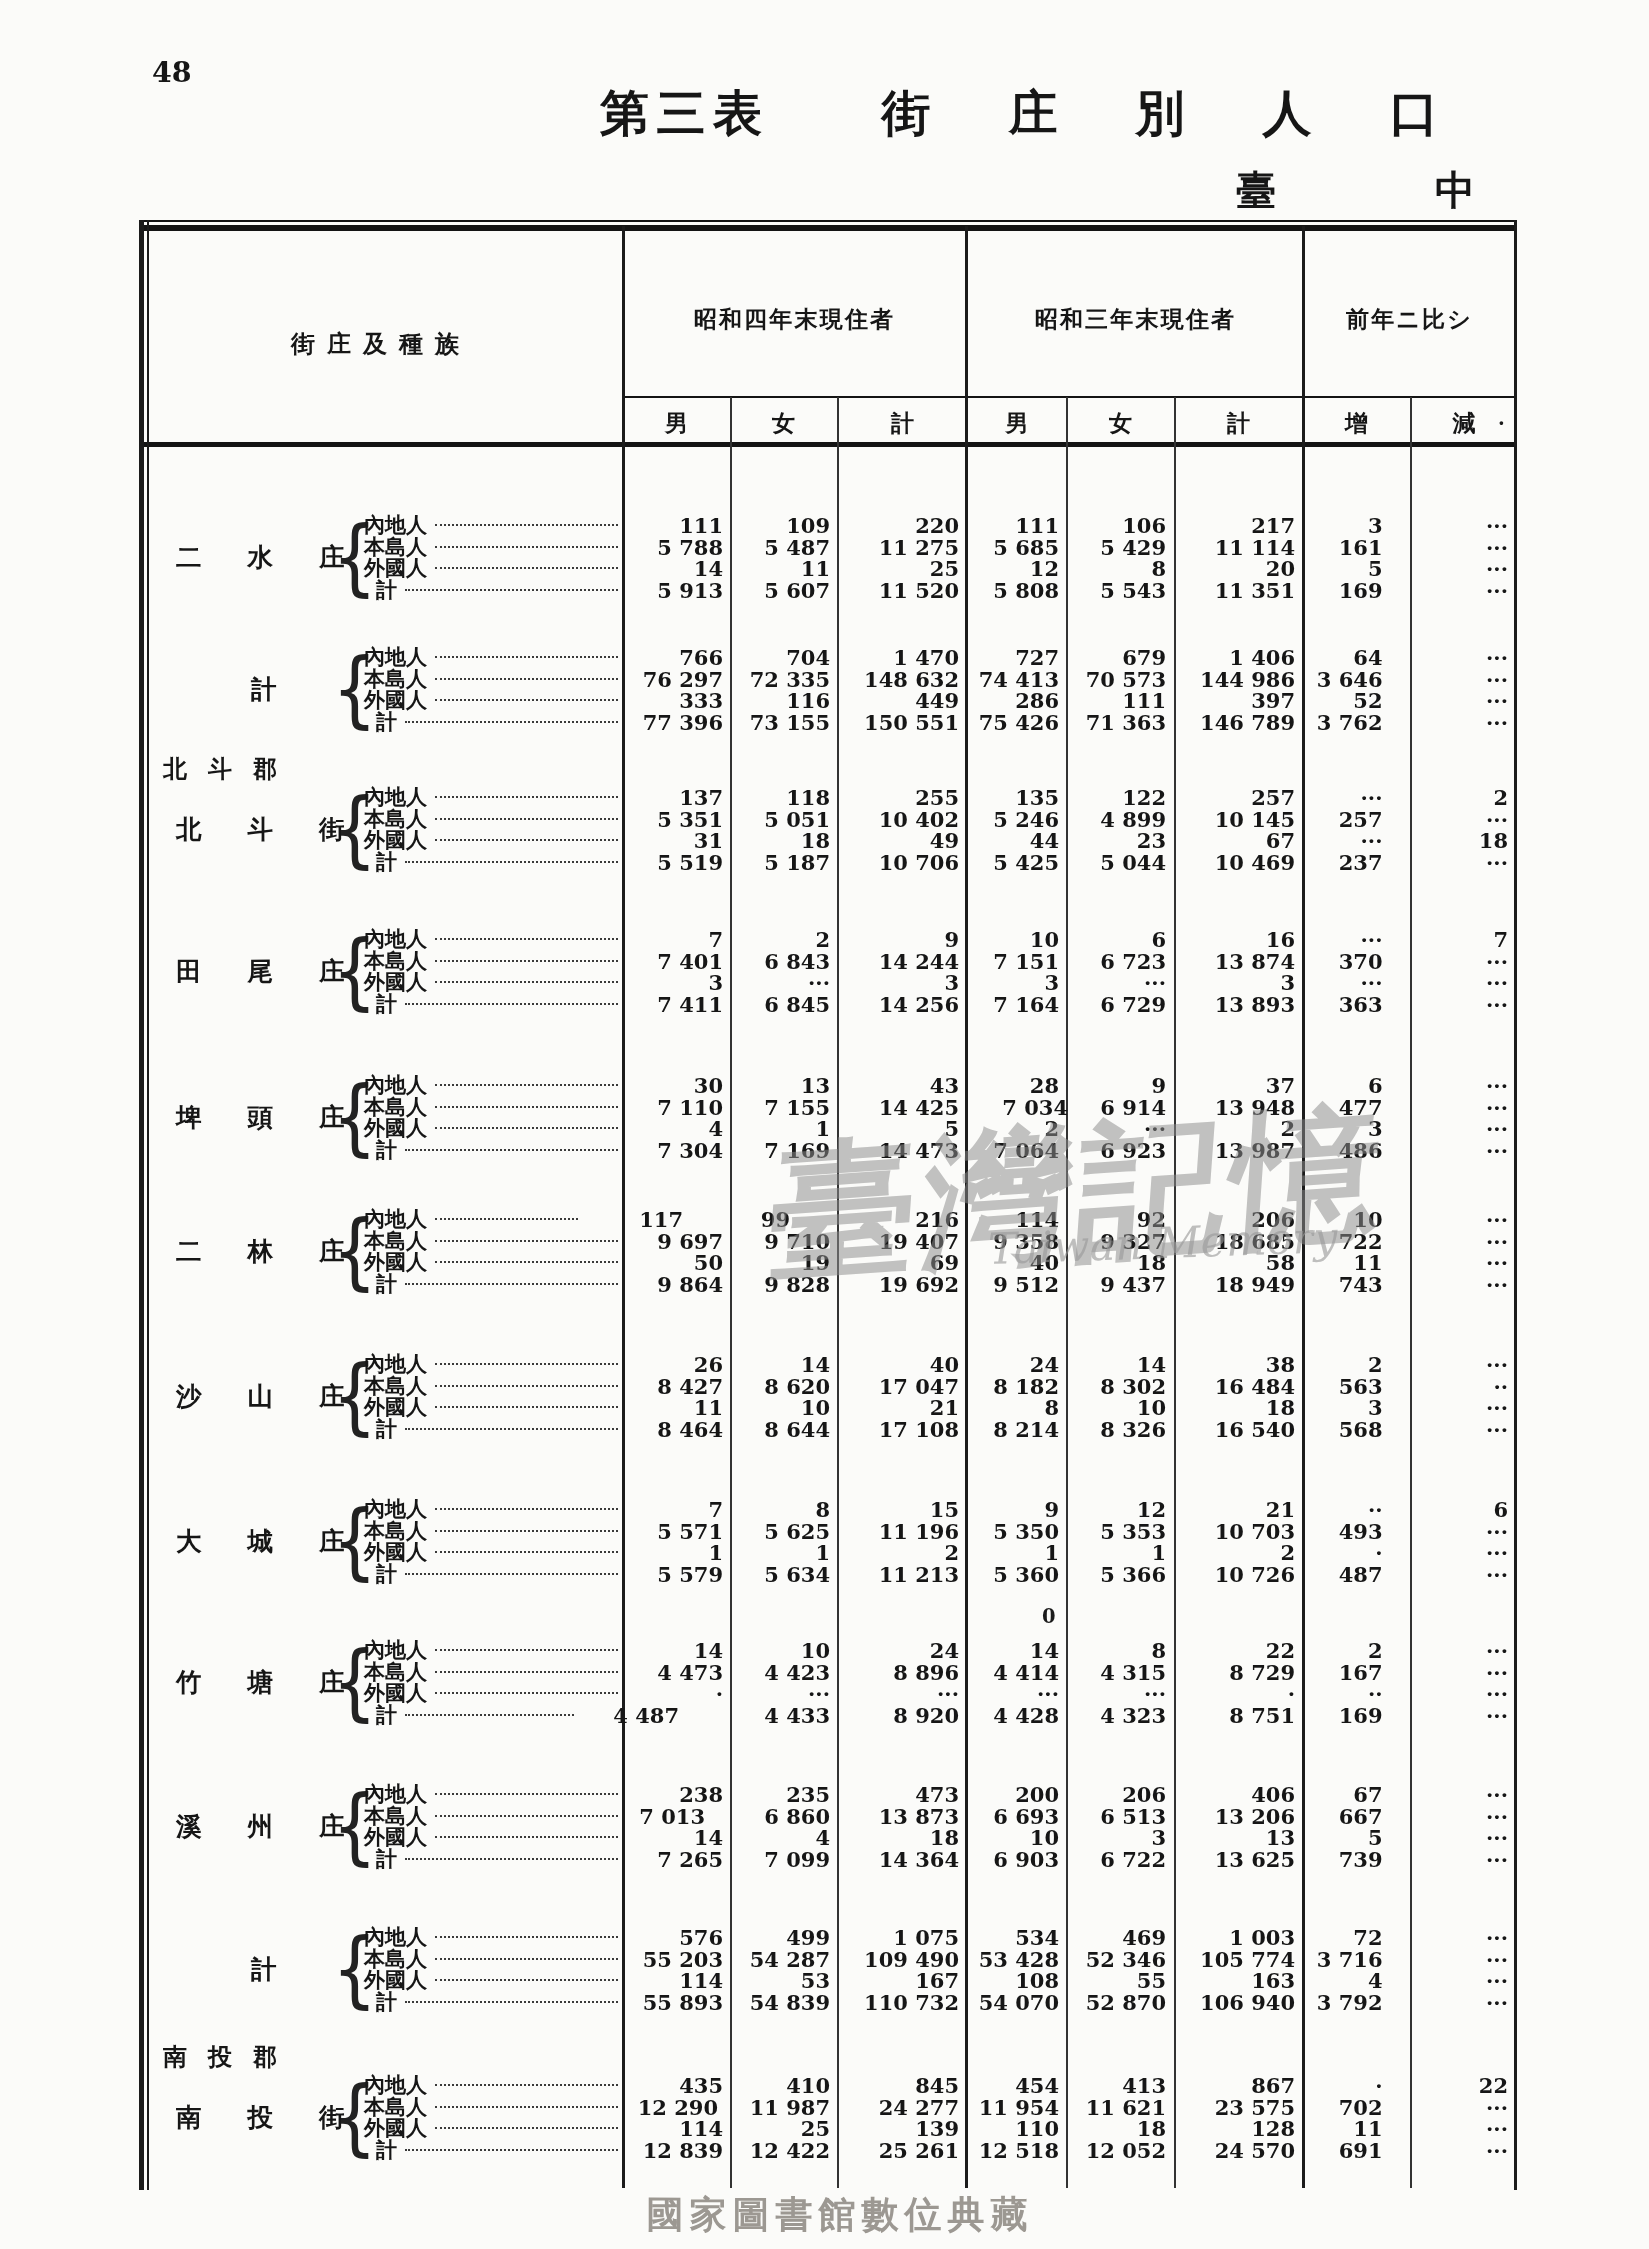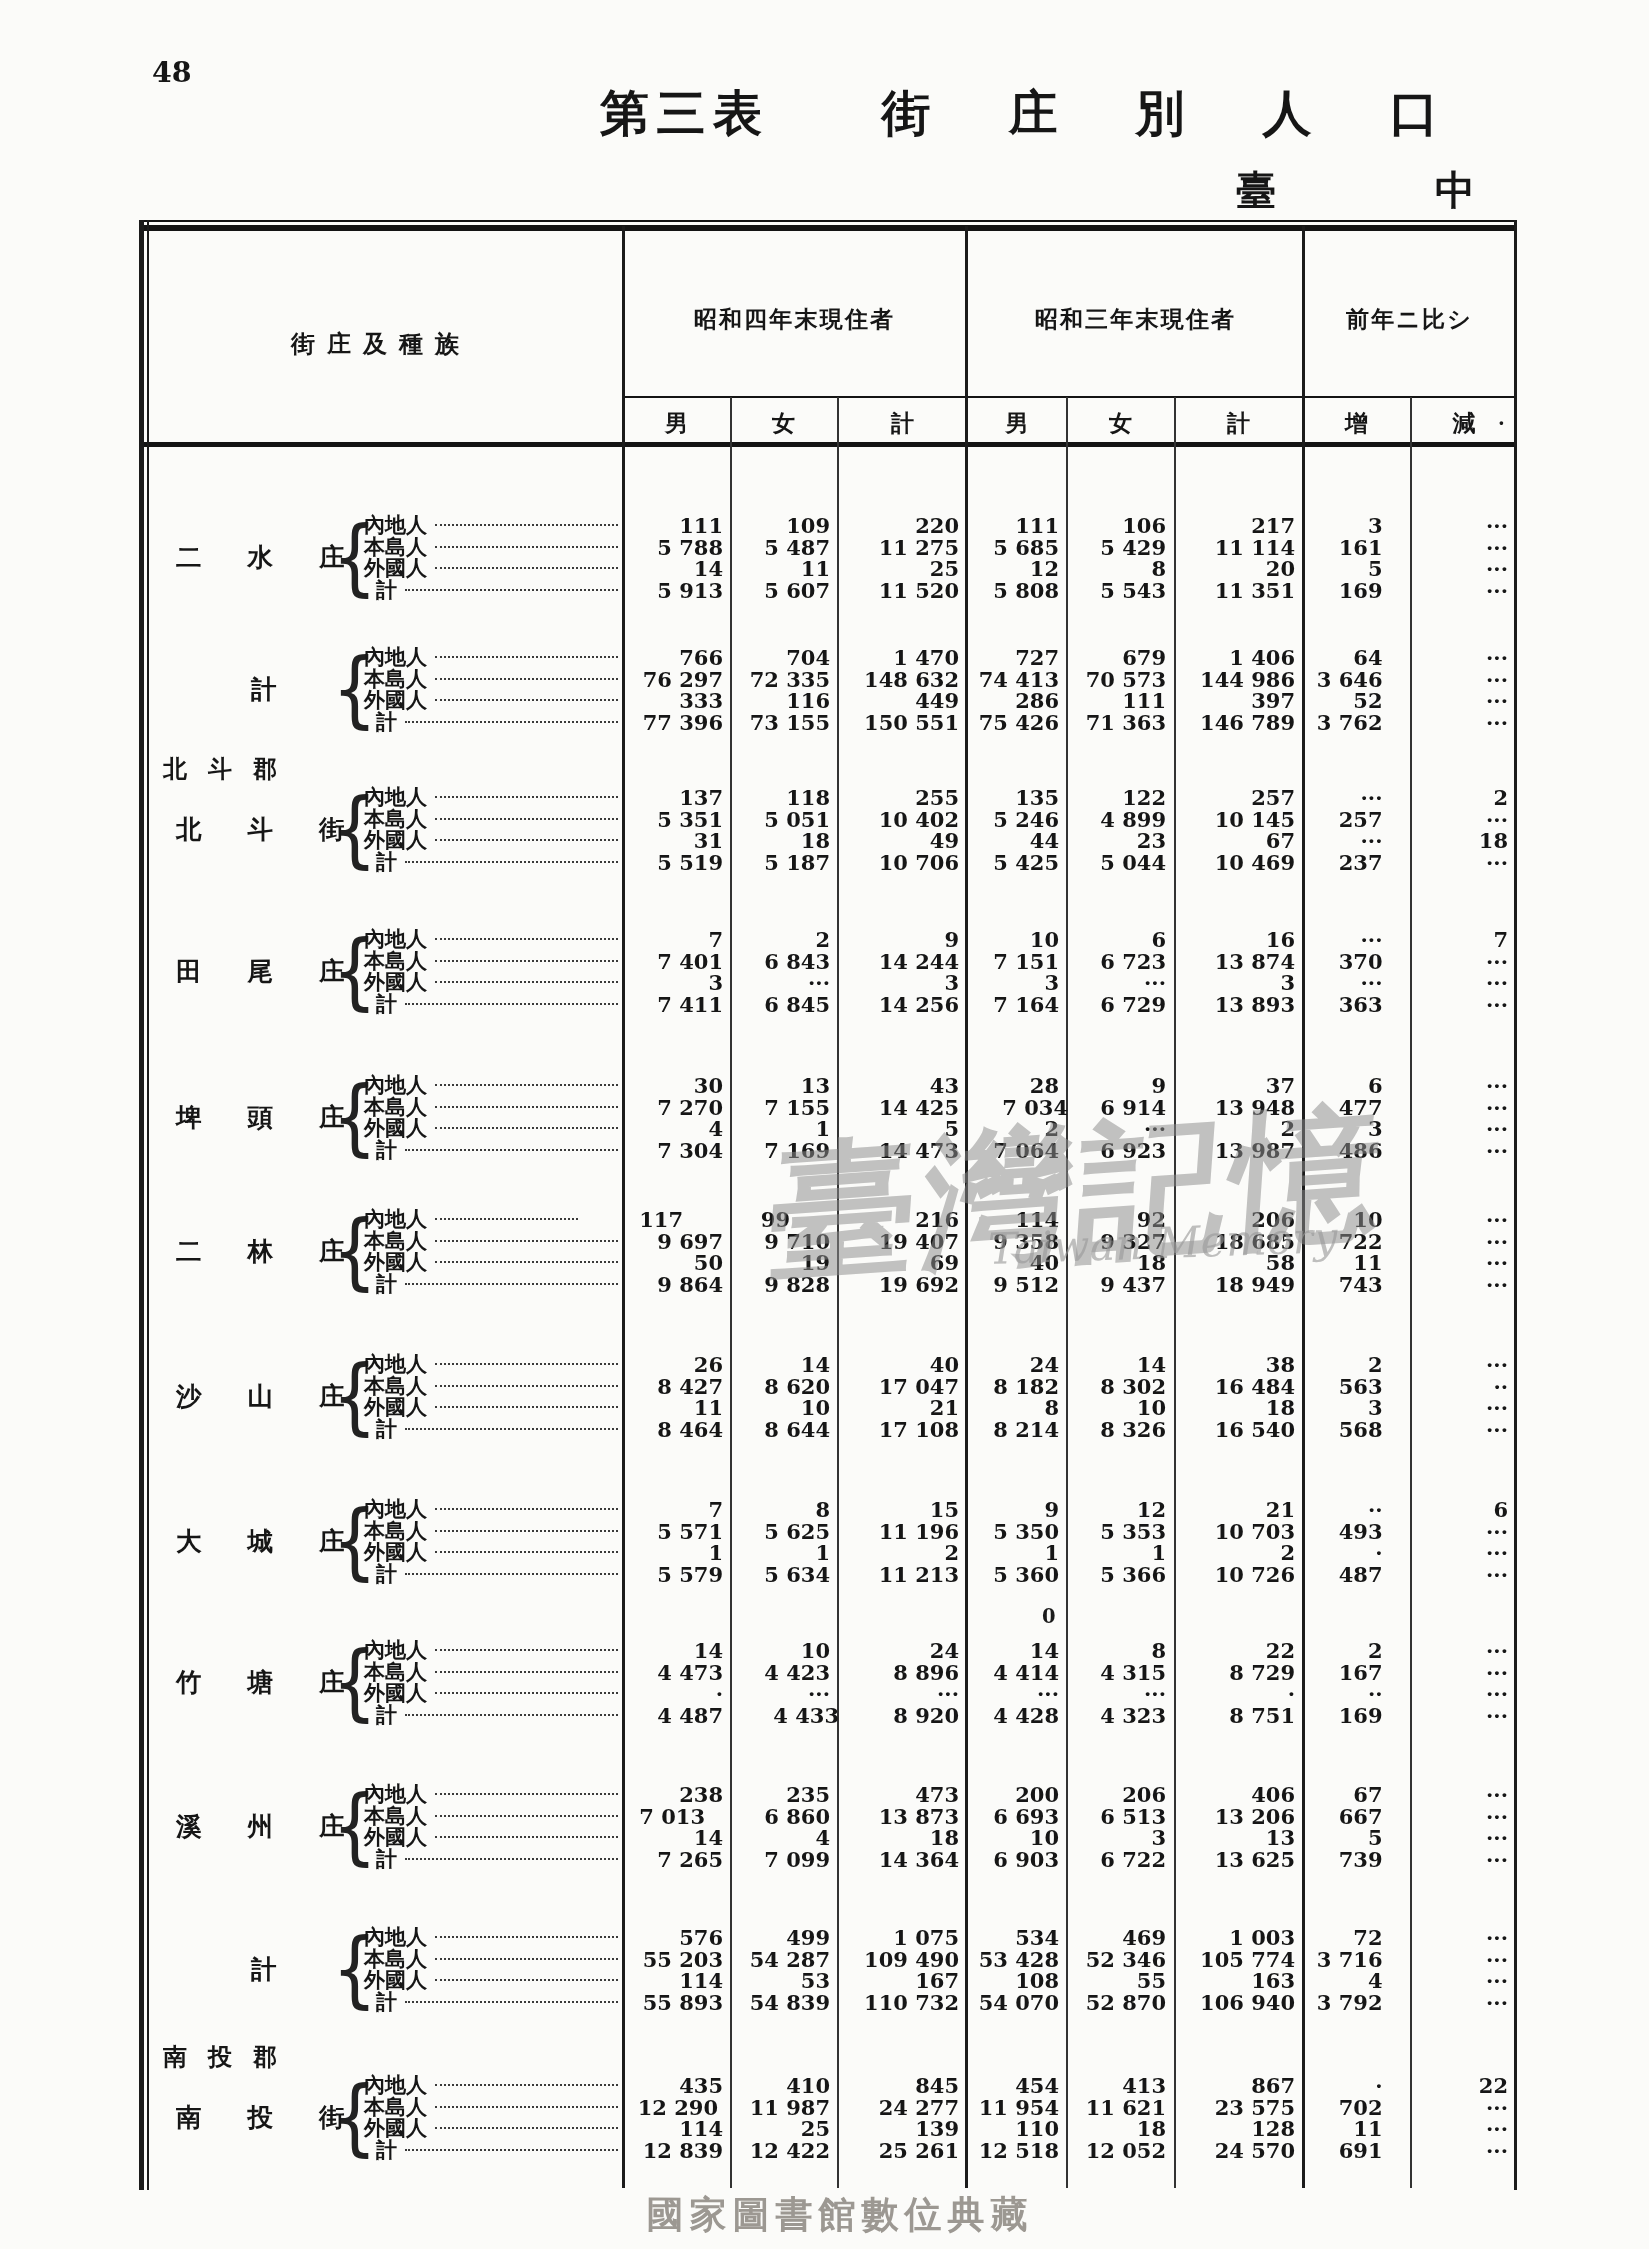--- a/index.html
+++ b/index.html
@@ -309,21 +309,21 @@
           <span class="vcell" style="width: 129px; padding-right: 9px; box-sizing: border-box; flex: 0 0 auto;">43</span>
           <span class="vcell" style="width: 100px; padding-right: 9px; box-sizing: border-box; flex: 0 0 auto;">28</span>
           <span class="vcell" style="width: 107px; padding-right: 9px; box-sizing: border-box; flex: 0 0 auto;">9</span>
           <span class="vcell" style="width: 129px; padding-right: 9px; box-sizing: border-box; flex: 0 0 auto;">37</span>
           <span class="vcell" style="width: 107px; padding-right: 28.5px; box-sizing: border-box; flex: 0 0 auto;">6</span>
           <span class="vcell" style="width: 106px; padding-right: 9px; box-sizing: border-box; flex: 0 0 auto;">···</span>
         </div>
         <div class="abs race-row" style="left: 225px; top: 22px; width: 1153px;">
           <span class="race-label">本島人</span>
           <span class="leader"></span>
-          <span class="vcell" style="width: 107px; padding-right: 9px; box-sizing: border-box; flex: 0 0 auto;">7 270</span>
+          <span class="vcell" style="width: 107px; padding-right: 9px; box-sizing: border-box; flex: 0 0 auto;">7 110</span>
           <span class="vcell" style="width: 107px; padding-right: 9px; box-sizing: border-box; flex: 0 0 auto;">7 155</span>
           <span class="vcell" style="width: 129px; padding-right: 9px; box-sizing: border-box; flex: 0 0 auto;">14 425</span>
           <span class="vcell" style="width: 100px; padding-right: 0; box-sizing: border-box; flex: 0 0 auto;">7 034</span>
           <span class="vcell" style="width: 107px; padding-right: 9px; box-sizing: border-box; flex: 0 0 auto;">6 914</span>
           <span class="vcell" style="width: 129px; padding-right: 9px; box-sizing: border-box; flex: 0 0 auto;">13 948</span>
           <span class="vcell" style="width: 107px; padding-right: 28.5px; box-sizing: border-box; flex: 0 0 auto;">477</span>
           <span class="vcell" style="width: 106px; padding-right: 9px; box-sizing: border-box; flex: 0 0 auto;">···</span>
         </div>
         <div class="abs race-row" style="left: 225px; top: 43px; width: 1153px;">
           <span class="race-label">外國人</span>
@@ -542,21 +542,21 @@
           <span class="vcell" style="width: 100px; padding-right: 9px; box-sizing: border-box; flex: 0 0 auto;">···</span>
           <span class="vcell" style="width: 107px; padding-right: 9px; box-sizing: border-box; flex: 0 0 auto;">···</span>
           <span class="vcell" style="width: 129px; padding-right: 9px; box-sizing: border-box; flex: 0 0 auto;">·</span>
           <span class="vcell" style="width: 107px; padding-right: 28.5px; box-sizing: border-box; flex: 0 0 auto;">··</span>
           <span class="vcell" style="width: 106px; padding-right: 9px; box-sizing: border-box; flex: 0 0 auto;">···</span>
         </div>
         <div class="abs race-row" style="left: 225px; top: 65px; width: 1153px;">
           <span class="race-label" style="padding-left: 12px;">計</span>
           <span class="leader"></span>
           <span class="vcell" style="width: 107px; padding-right: 9px; box-sizing: border-box; flex: 0 0 auto;">4 487</span>
-          <span class="vcell" style="width: 107px; box-sizing: border-box; flex: 0 0 auto;">4 433</span>
+          <span class="vcell" style="width: 107px; padding-right: 9px; box-sizing: border-box; flex: 0 0 auto; margin-left: 44px;">4 433</span>
           <span class="vcell" style="width: 129px; padding-right: 9px; box-sizing: border-box; flex: 0 0 auto;">8 920</span>
           <span class="vcell" style="width: 100px; padding-right: 9px; box-sizing: border-box; flex: 0 0 auto;">4 428</span>
           <span class="vcell" style="width: 107px; padding-right: 9px; box-sizing: border-box; flex: 0 0 auto;">4 323</span>
           <span class="vcell" style="width: 129px; padding-right: 9px; box-sizing: border-box; flex: 0 0 auto;">8 751</span>
           <span class="vcell" style="width: 107px; padding-right: 28.5px; box-sizing: border-box; flex: 0 0 auto;">169</span>
           <span class="vcell" style="width: 106px; padding-right: 9px; box-sizing: border-box; flex: 0 0 auto;">···</span>
         </div>
       </div>
       <div class="abs town-block" style="left: 139px; top: 1783px; width: 1378px;">
         <div class="abs town-name" style="top: 0px; left: 37px;">溪州庄</div>

